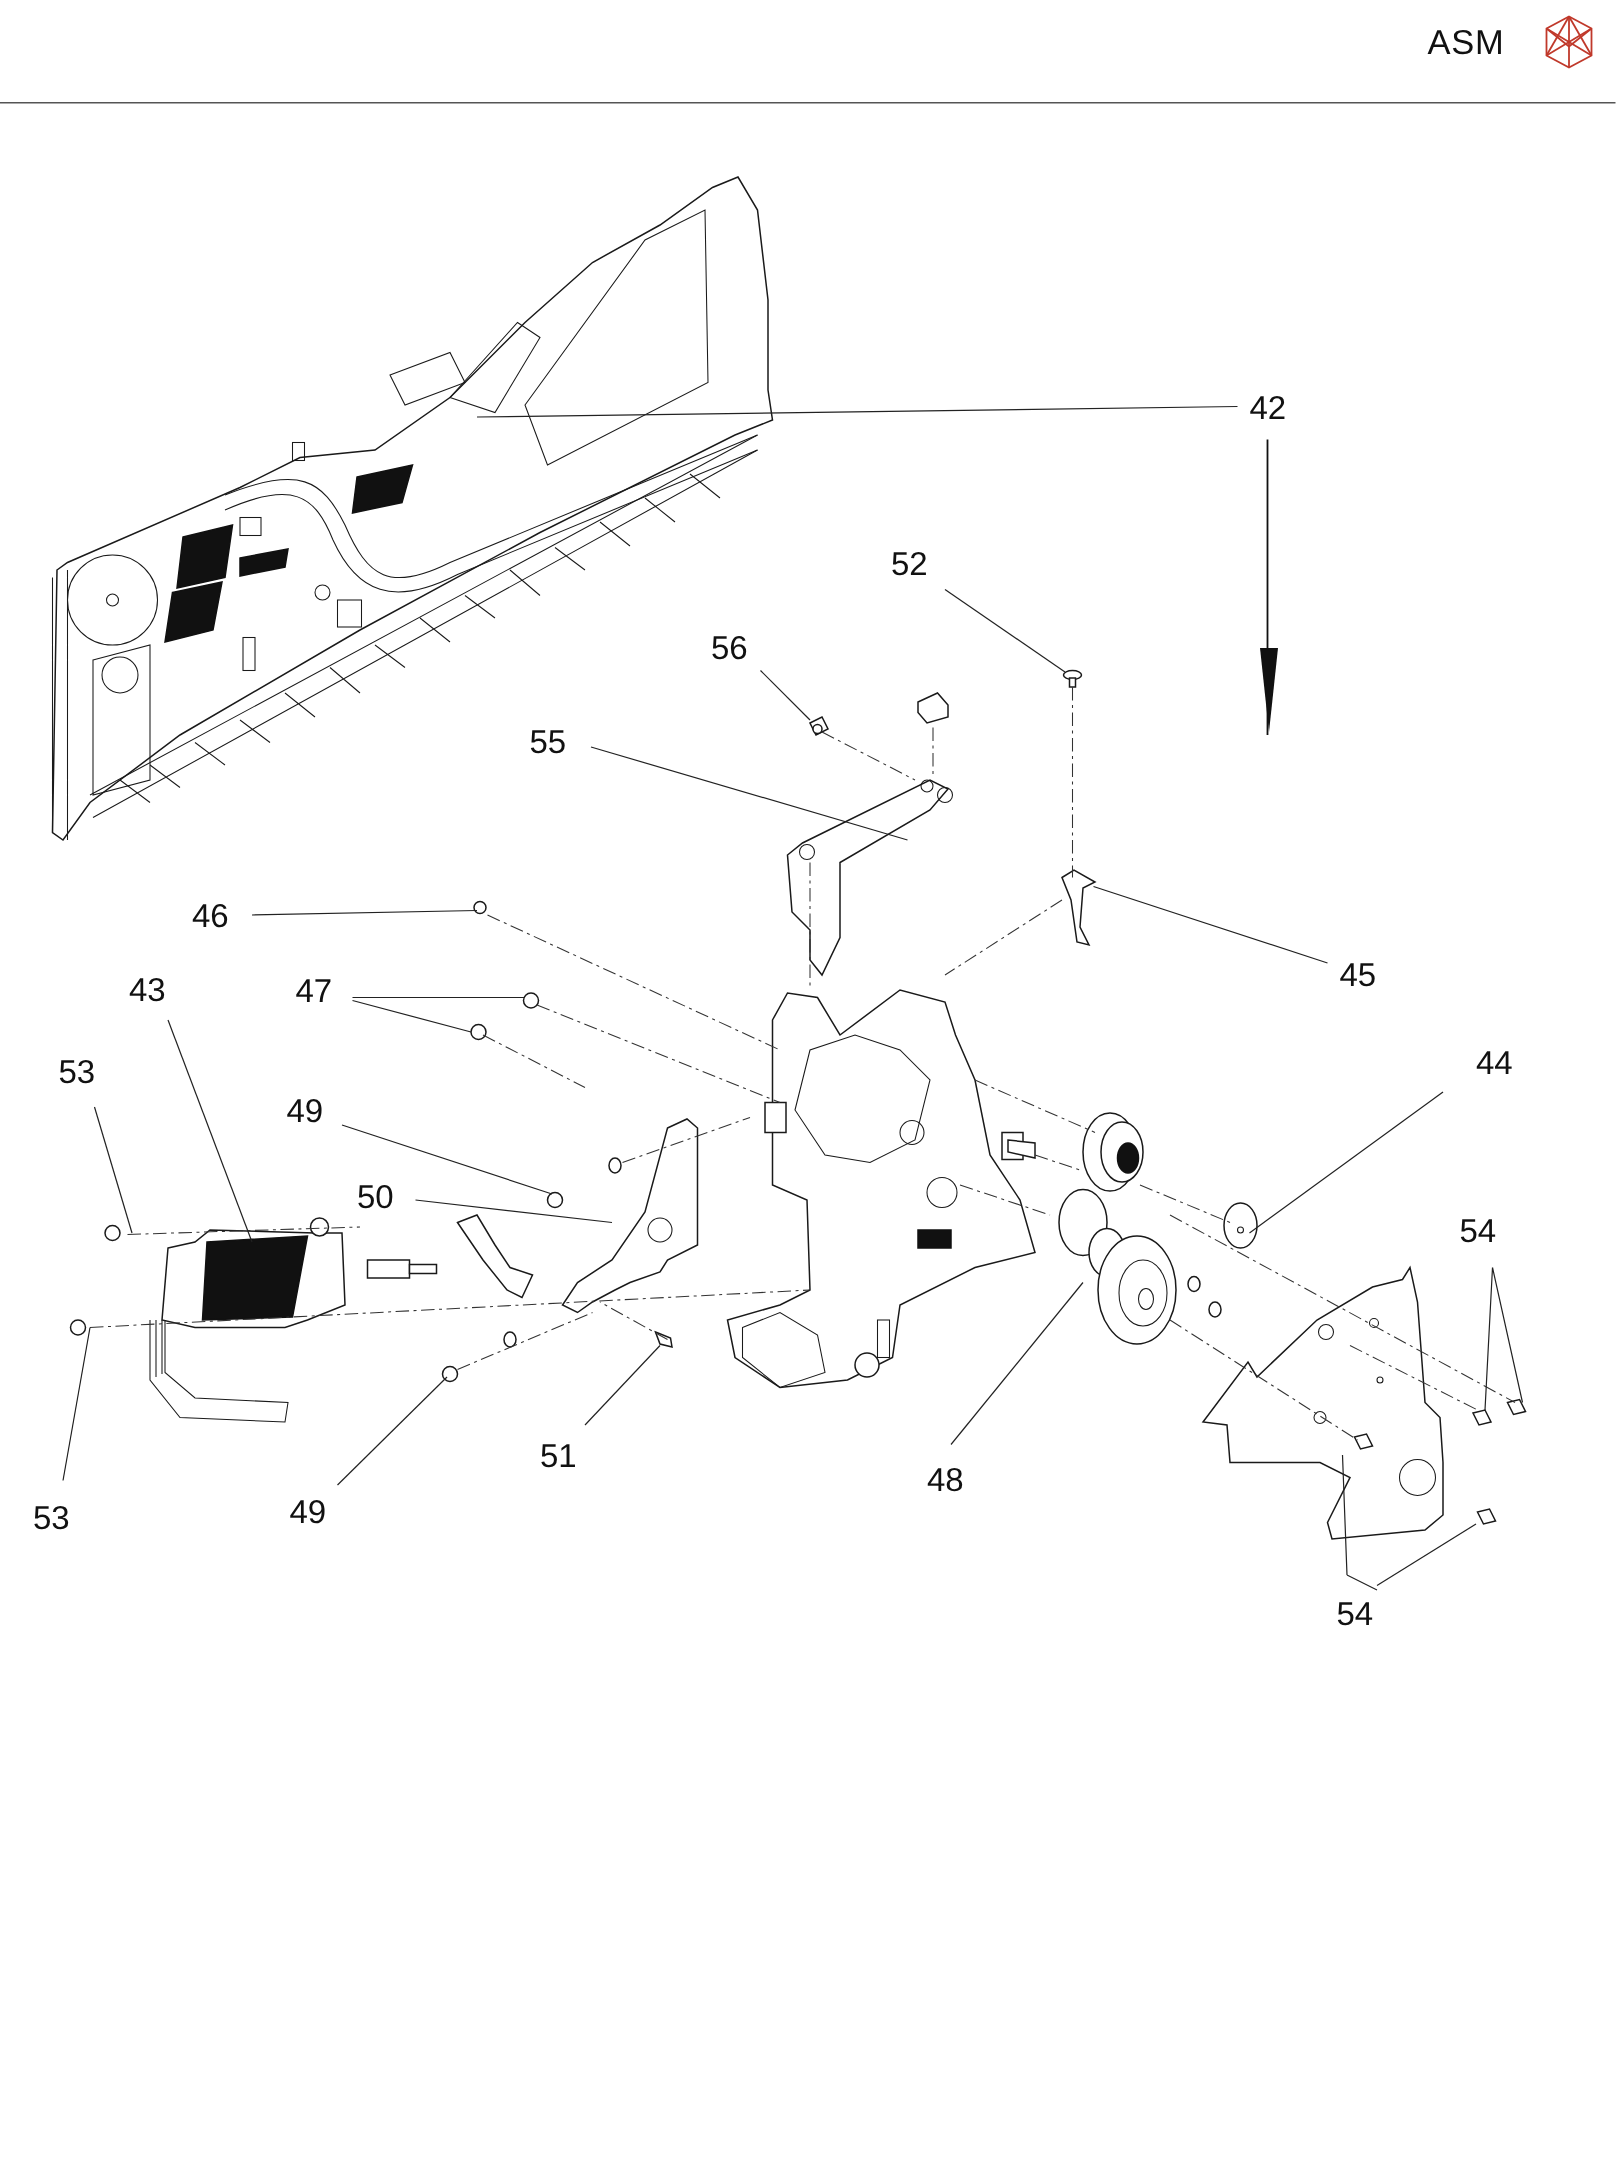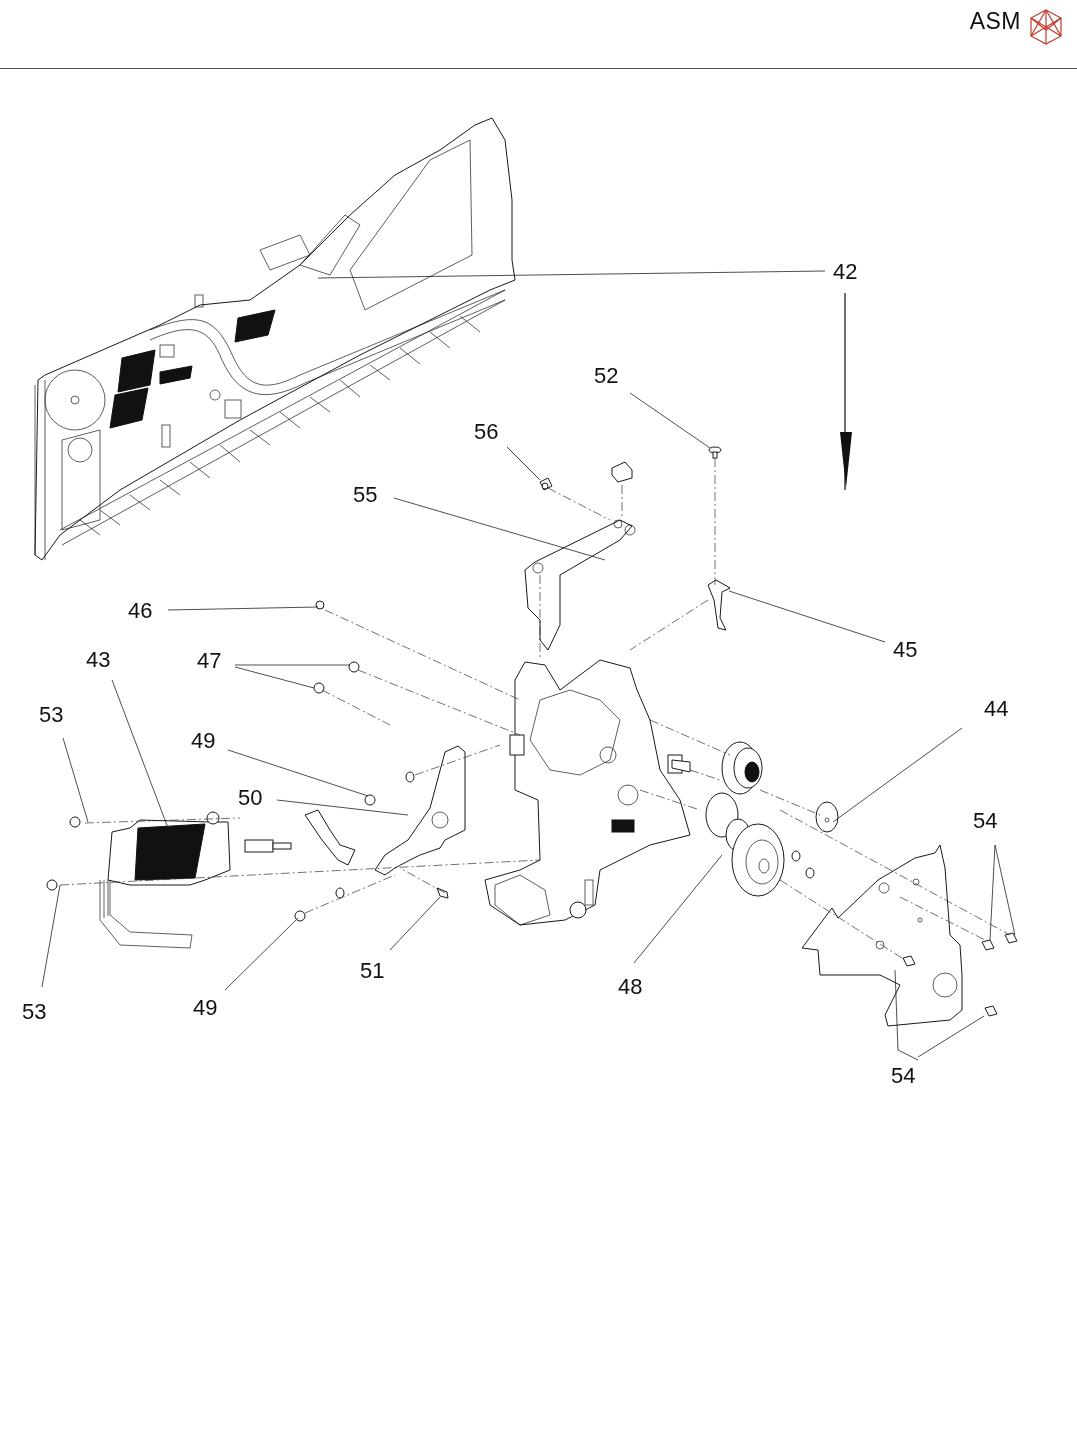--- a/index.html
+++ b/index.html
@@ -1,20 +1,20 @@
 <!DOCTYPE html>
 <html><head>
 <meta charset="utf-8">
 <style>
   html, body { margin: 0; padding: 0; background: #ffffff; }
   body { width: 1077px; height: 1449px; position: relative; overflow: hidden;
          font-family: "Liberation Sans", sans-serif; }
   .header { position: absolute; left: 0; top: 0; width: 1077px; height: 70px; }
   .header-rule { position: absolute; left: 0; top: 68px; width: 1077px; height: 1px; background: #555; }
-  .brand { position: absolute; right: 14px; top: 8px; height: 40px; display: flex; gap: 8px; }
+  .brand { position: absolute; right: 14px; top: 8px; height: 40px; display: flex; align-items: center; gap: 26px; }
   .brand-text { font-family: "Liberation Sans", sans-serif; font-size: 23px; color: #111; letter-spacing: 0.5px; }
   .drawing { position: absolute; left: 0; top: 0; width: 1077px; height: 1449px; }
   .callout { font-family: "Liberation Sans", sans-serif; font-size: 22px; fill: #111; }
   .leader { stroke: #222; stroke-width: 0.8; fill: none; }
   .part { stroke: #1a1a1a; stroke-width: 1; fill: #fff; }
   .part-thin { stroke: #1a1a1a; stroke-width: 0.7; fill: none; }
   .dark { fill: #111; stroke: #111; }
   .axis { stroke: #333; stroke-width: 0.7; fill: none; stroke-dasharray: 9 3 2 3; }
 </style>
 </head>

